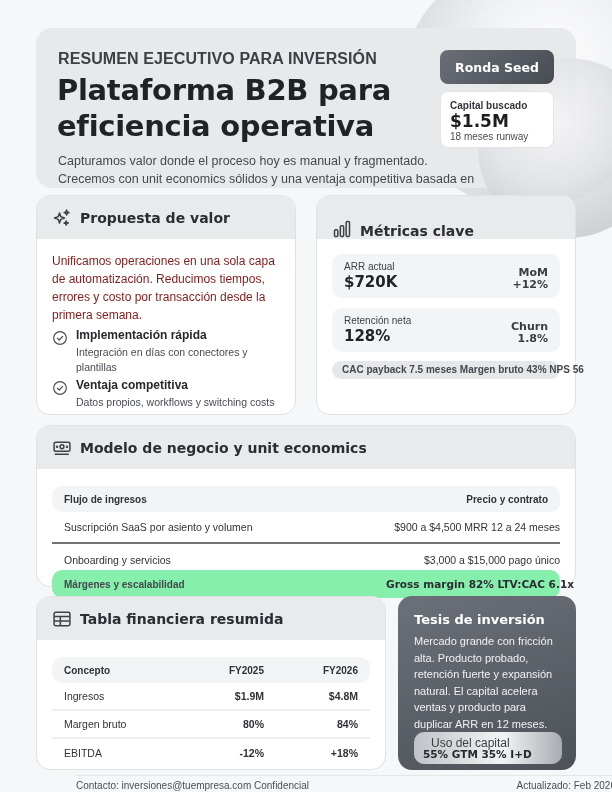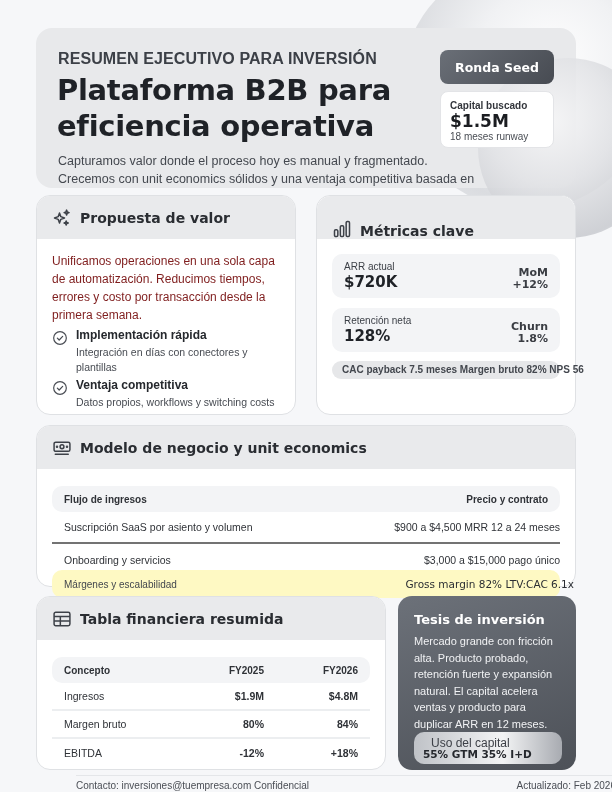--- a/index.html
+++ b/index.html
@@ -65,22 +65,22 @@
   }
 
   .bm-table { position: absolute; left: 15px; top: 60px; width: 508px; }
   .bm-row { position: relative; height: 32px; font-size: 10.5px; color: #2f3237; }
   .bm-row.head { height: 26px; background: #f3f4f6; border-radius: 10px; font-weight: bold; font-size: 10px; }
   .bm-row.sep { border-bottom: 2px solid #737373; }
   .bm-row .l { position: absolute; left: 12px; top: 50%; transform: translateY(-50%); }
   .bm-row .r { position: absolute; right: 0; top: 50%; transform: translateY(-50%); }
   .bm-row.head .r { right: 12px; }
   .margins-bar {
-    position: absolute; left: 52px; top: 570px; width: 508px; height: 28px; background: #fef9c3; border-radius: 10px;
-    font-size: 10px; font-weight: normal; color: #43474e;
+    position: absolute; left: 52px; top: 570px; width: 508px; height: 28px; background: #86efac; border-radius: 10px;
+    font-size: 10px; font-weight: bold; color: #43474e;
   }
   .margins-bar .l { position: absolute; left: 12px; top: 9px; }
   .margins-bar .r { position: absolute; right: -14px; top: 8px; font-family: "DejaVu Sans", sans-serif; font-size: 10.5px; color: #2b2e33; }
 
   .fin-table { position: absolute; left: 15px; top: 60px; width: 318px; }
   .fin-row { position: relative; height: 28px; font-size: 10.5px; color: #2f3237; }
   .fin-row.head { height: 26px; background: #f3f4f6; border-radius: 10px; font-weight: bold; font-size: 10px; }
   .fin-row.sep { border-bottom: 2px solid #eceef0; }
   .fin-row span { position: absolute; top: 50%; transform: translateY(-50%); }
   .fin-row .c0 { left: 12px; }
@@ -180,21 +180,21 @@
     </div>
   </div>
   <div class="metric-box" style="top:112px;">
     <div class="metric-label">Retención neta</div>
     <div class="metric-value">128%</div>
     <div class="metric-side">
       <div>Churn</div>
       <div>1.8%</div>
     </div>
   </div>
-  <div class="metric-strip">CAC payback 7.5 meses  Margen bruto 82%  NPS 56</div>
+  <div class="metric-strip">CAC payback 7.5 meses  Margen bruto 43%  NPS 56</div>
 </div>
 
 <div class="card" style="left:36px; top:425px; width:540px; height:162px;">
   <div class="card-head">
     <svg viewBox="0 0 24 24" fill="none" stroke="#3d4148" stroke-width="1.8">
       <rect x="2.5" y="5" width="19" height="11" rx="2"></rect>
         <circle cx="12" cy="10.5" r="2.3"></circle>
       <path d="M4 19.5 H19.5" stroke-linecap="round"></path>
         <circle cx="6" cy="10.5" r=".6" fill="#3d4148"></circle>
         <circle cx="18" cy="10.5" r=".6" fill="#3d4148"></circle>

